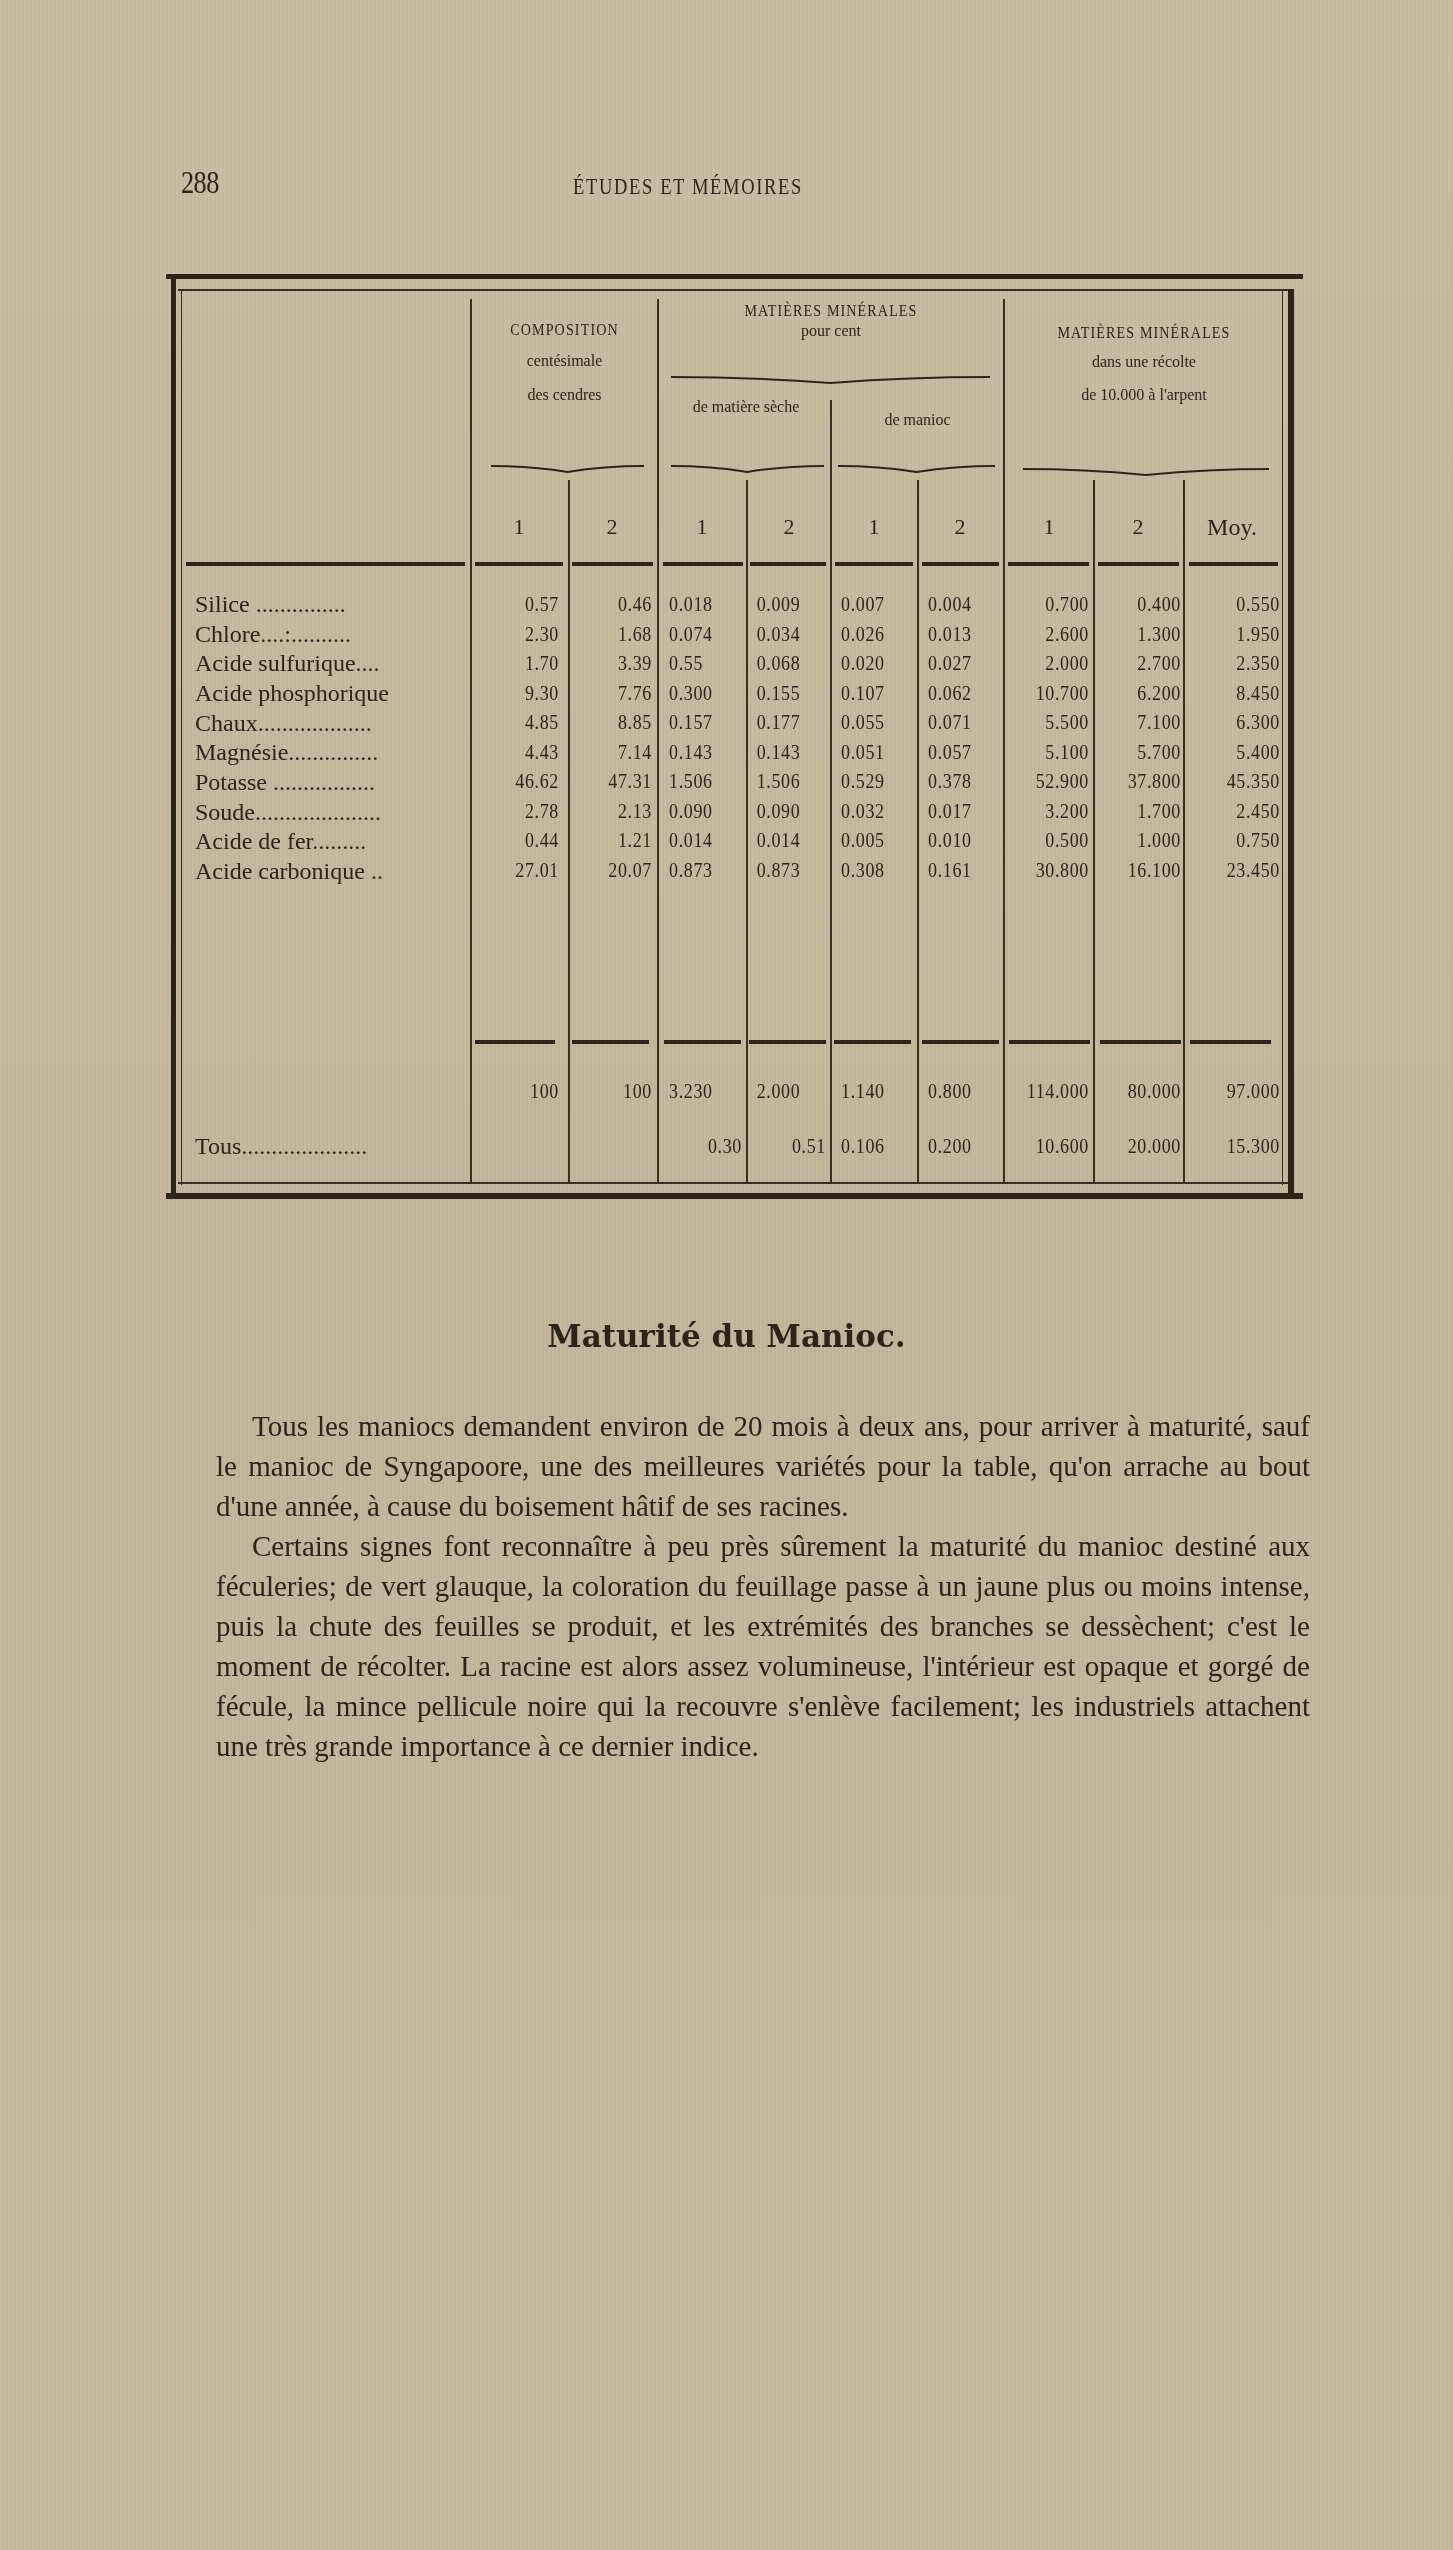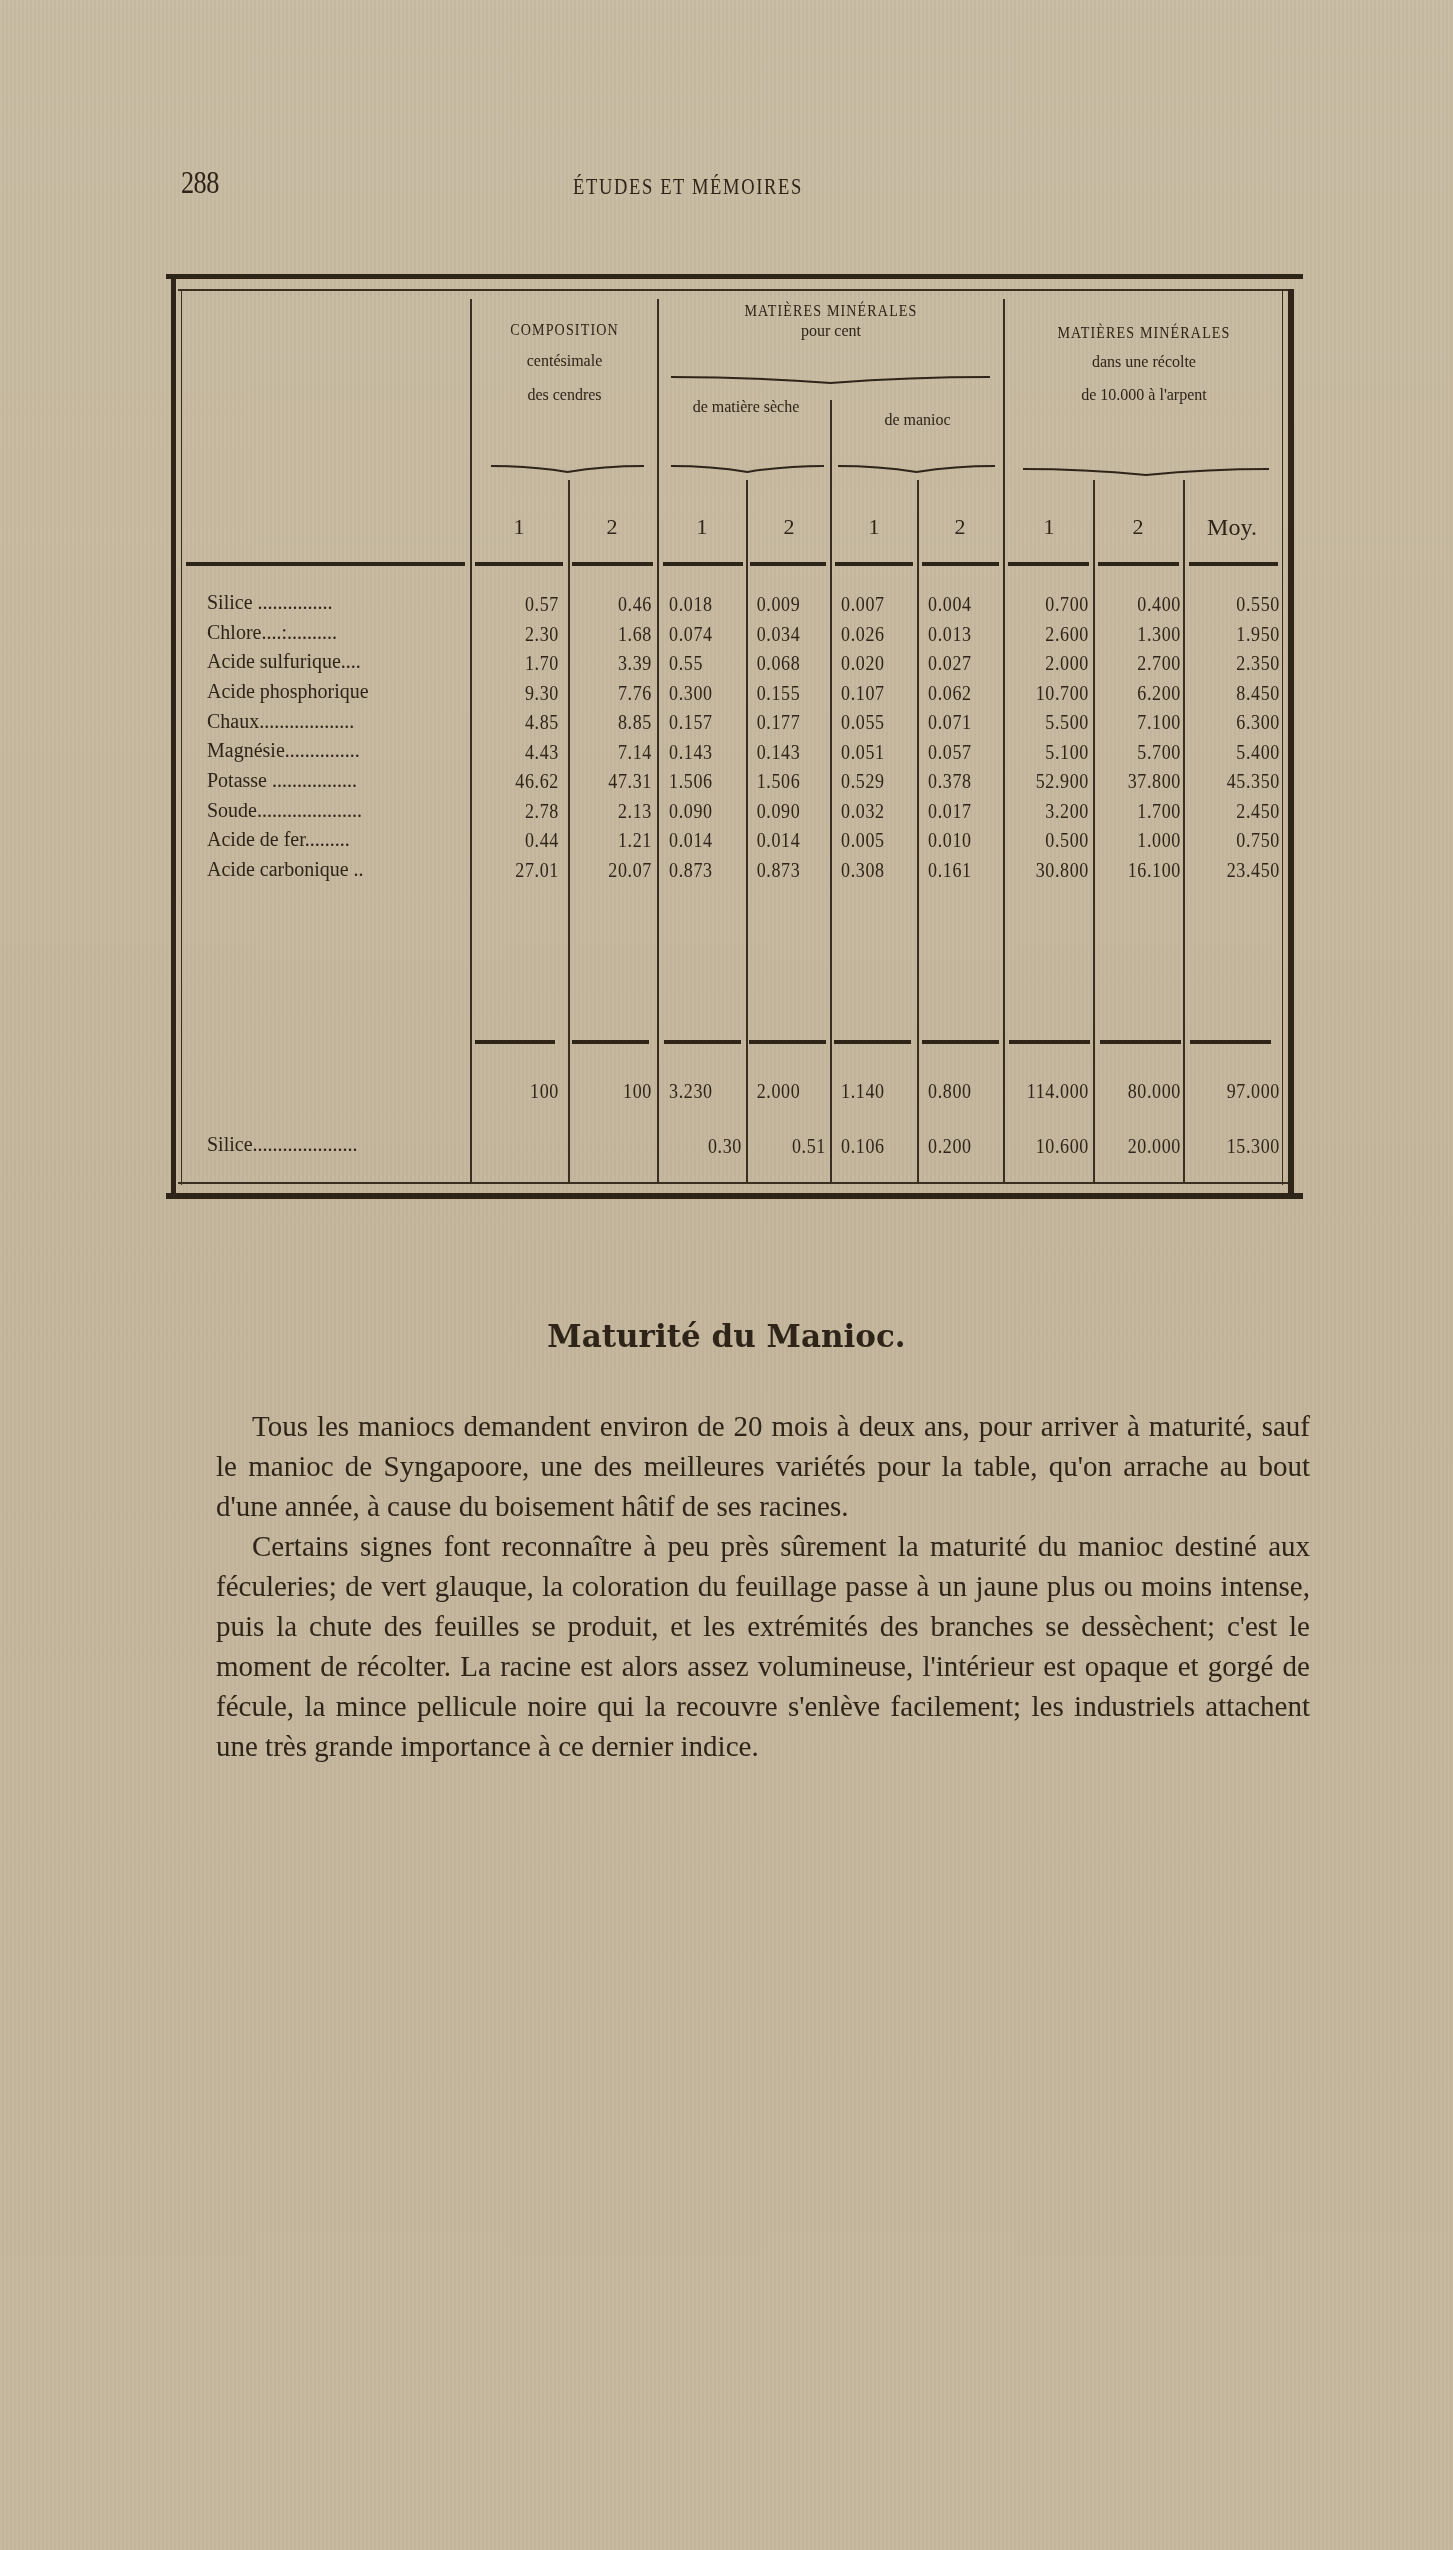--- a/index.html
+++ b/index.html
@@ -69,22 +69,22 @@
   }
   .brace {
     position: absolute; height: 9.3px;
   }
   .brace svg { width: 100%; height: 100%; display: block; }
   .colnum {
     position: absolute; font-size: 22px; text-align: center; width: 66px;
   }
 
   .row-label {
-    position: absolute; left: 41px; width: 279px;
-    font-size: 20px; white-space: nowrap; overflow: hidden;
+    position: absolute; left: 29px; width: 279px;
+    font-size: 24px; white-space: nowrap; overflow: hidden;
   }
   .cell {
     position: absolute; font-size: 20px; text-align: right; letter-spacing: 0.7px;
     transform: scaleX(0.9); transform-origin: right;
   }
 
   .section-title {
     position: absolute; top: 1318px; left: 0; width: 1453px; text-align: center;
     font-family: "DejaVu Serif", serif; font-weight: bold; font-size: 31px;
   }
@@ -321,21 +321,21 @@
     <div class="cell" style="left:495px; width:81px; top:806px; text-align:left;">3.230</div>
     <div class="cell" style="left:583px; width:77px; top:806px; text-align:left;">2.000</div>
     <div class="cell" style="left:667px; width:81px; top:806px; text-align:left;">1.140</div>
     <div class="cell" style="left:754px; width:80px; top:806px; text-align:left;">0.800</div>
     <div class="cell" style="left:839px; width:84px; top:806px;">114.000</div>
     <div class="cell" style="left:930px; width:85px; top:806px;">80.000</div>
     <div class="cell" style="left:1020px; width:94px; top:806px;">97.000</div>
   </div>
 
   <div>
-    <div class="row-label" style="top:859px;">Silice.....................</div>
+    <div class="row-label" style="top:859px;">Tous.....................</div>
     <div class="cell" style="left:495px; width:81px; top:861px;">0.30</div>
     <div class="cell" style="left:583px; width:77px; top:861px;">0.51</div>
     <div class="cell" style="left:667px; width:81px; top:861px; text-align:left;">0.106</div>
     <div class="cell" style="left:754px; width:80px; top:861px; text-align:left;">0.200</div>
     <div class="cell" style="left:839px; width:84px; top:861px;">10.600</div>
     <div class="cell" style="left:930px; width:85px; top:861px;">20.000</div>
     <div class="cell" style="left:1020px; width:94px; top:861px;">15.300</div>
   </div>
 </div>
 

